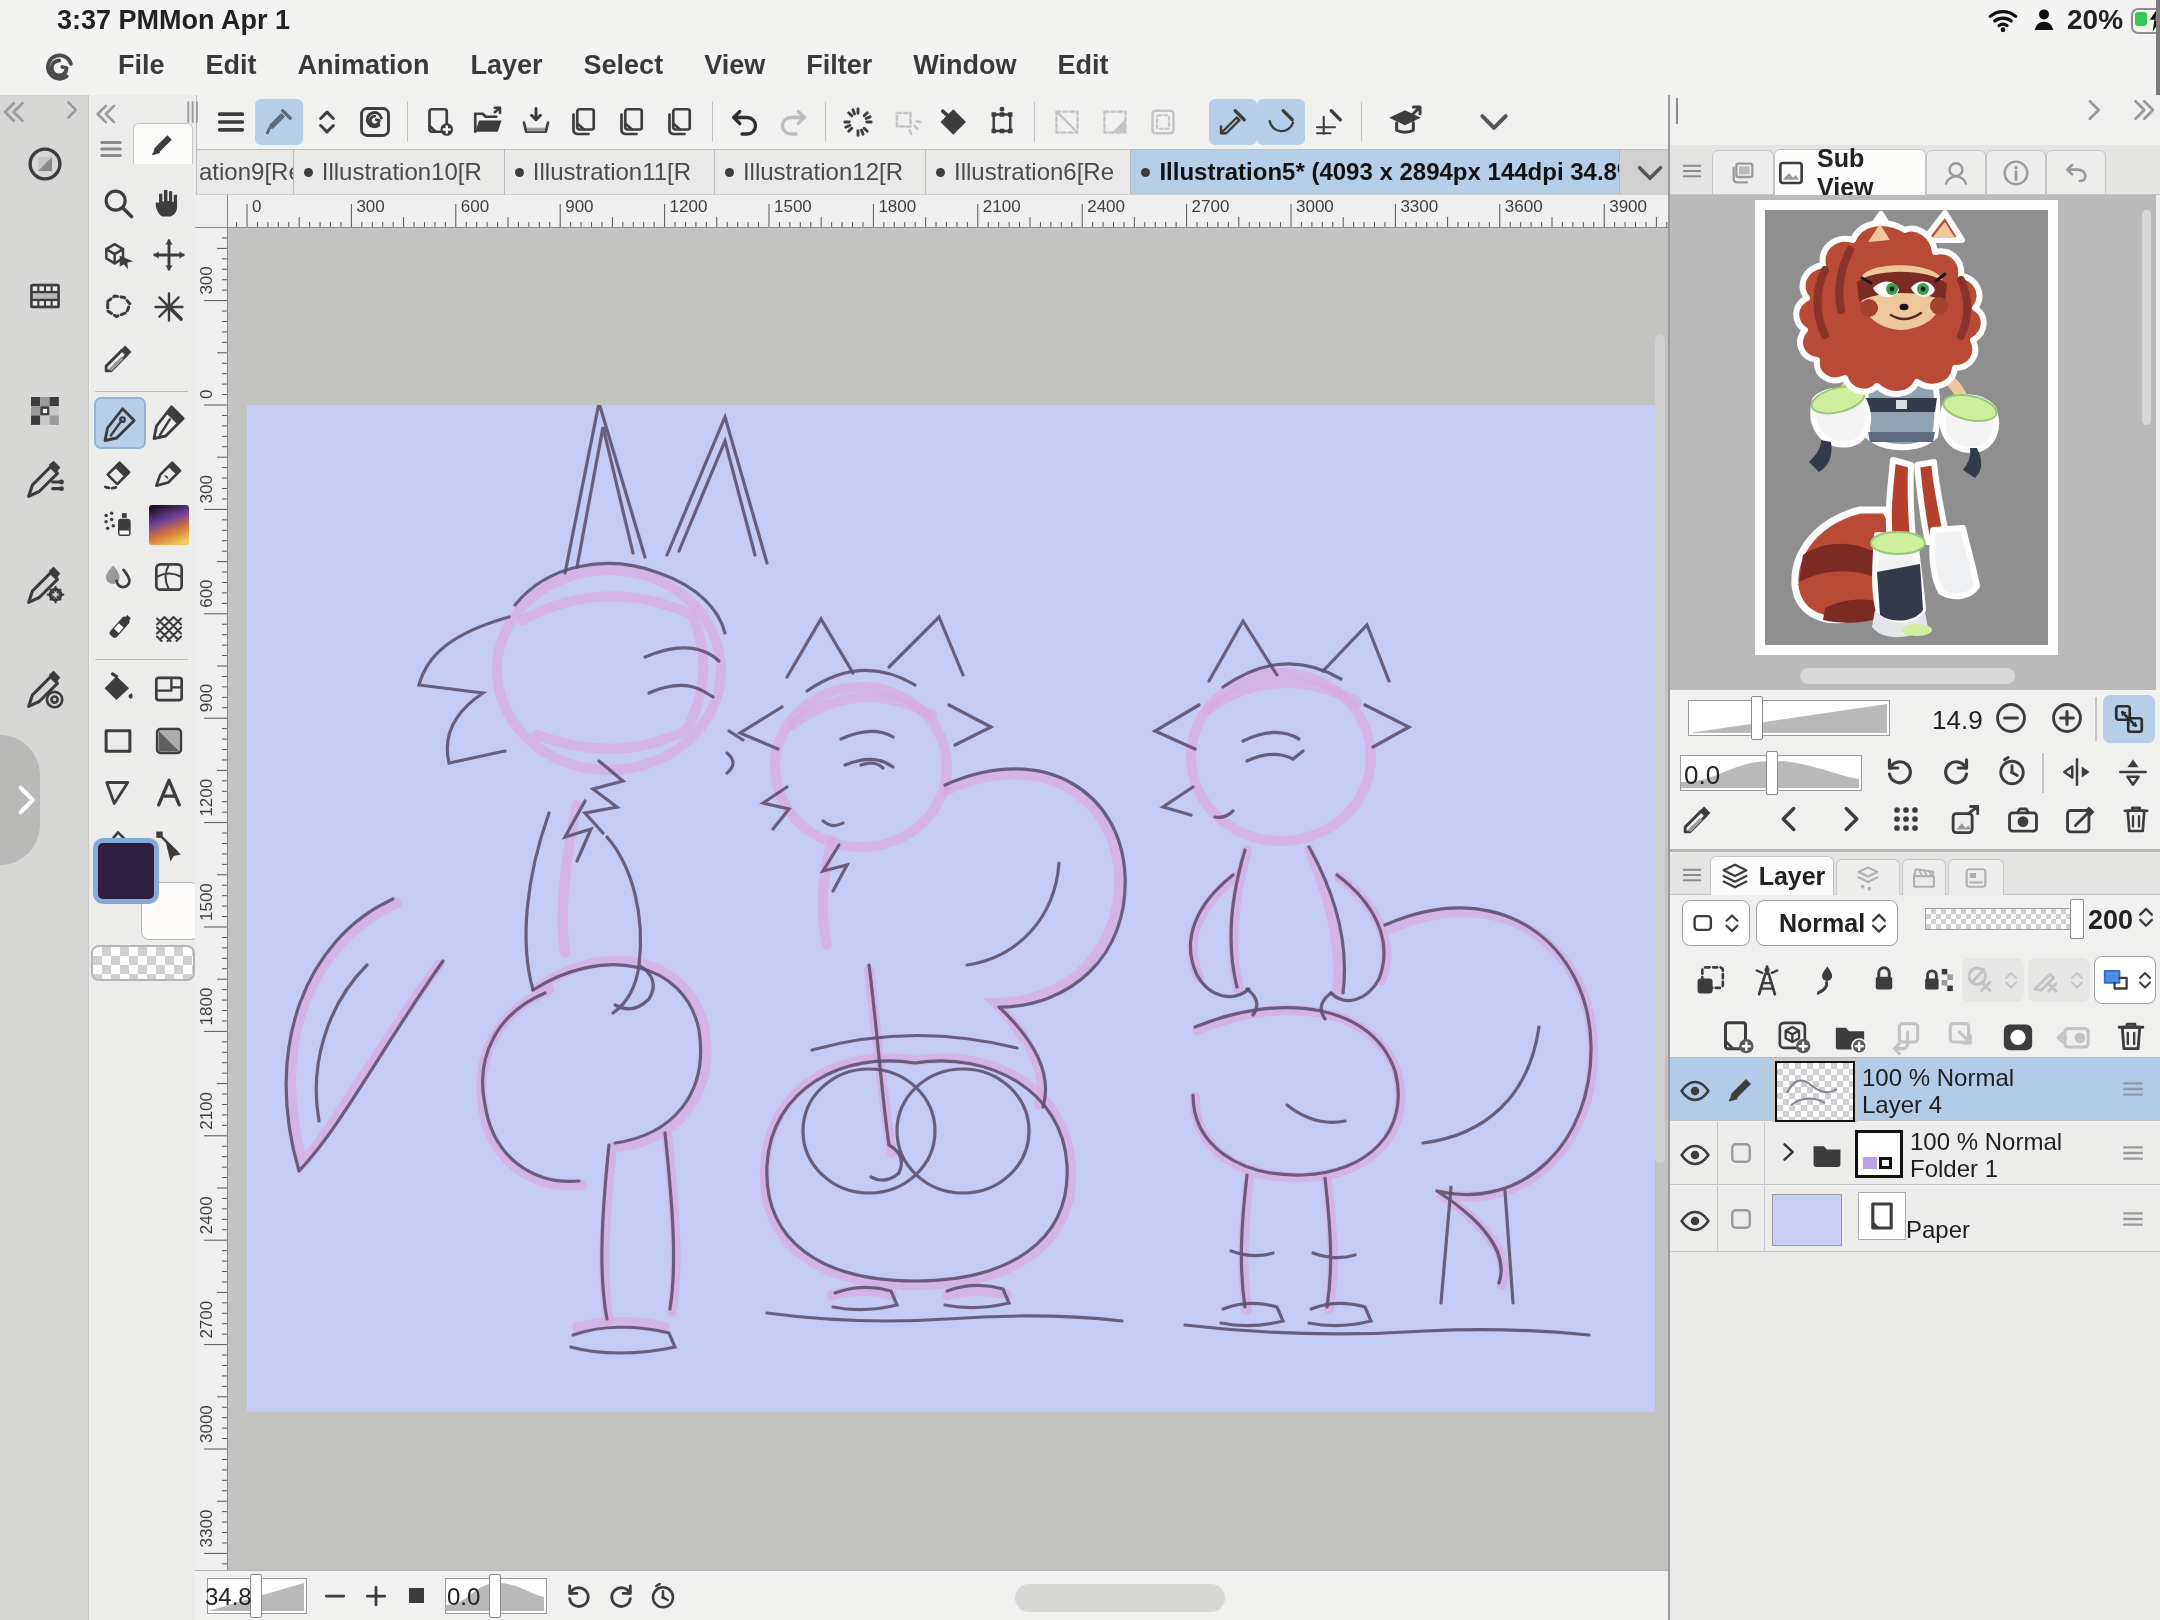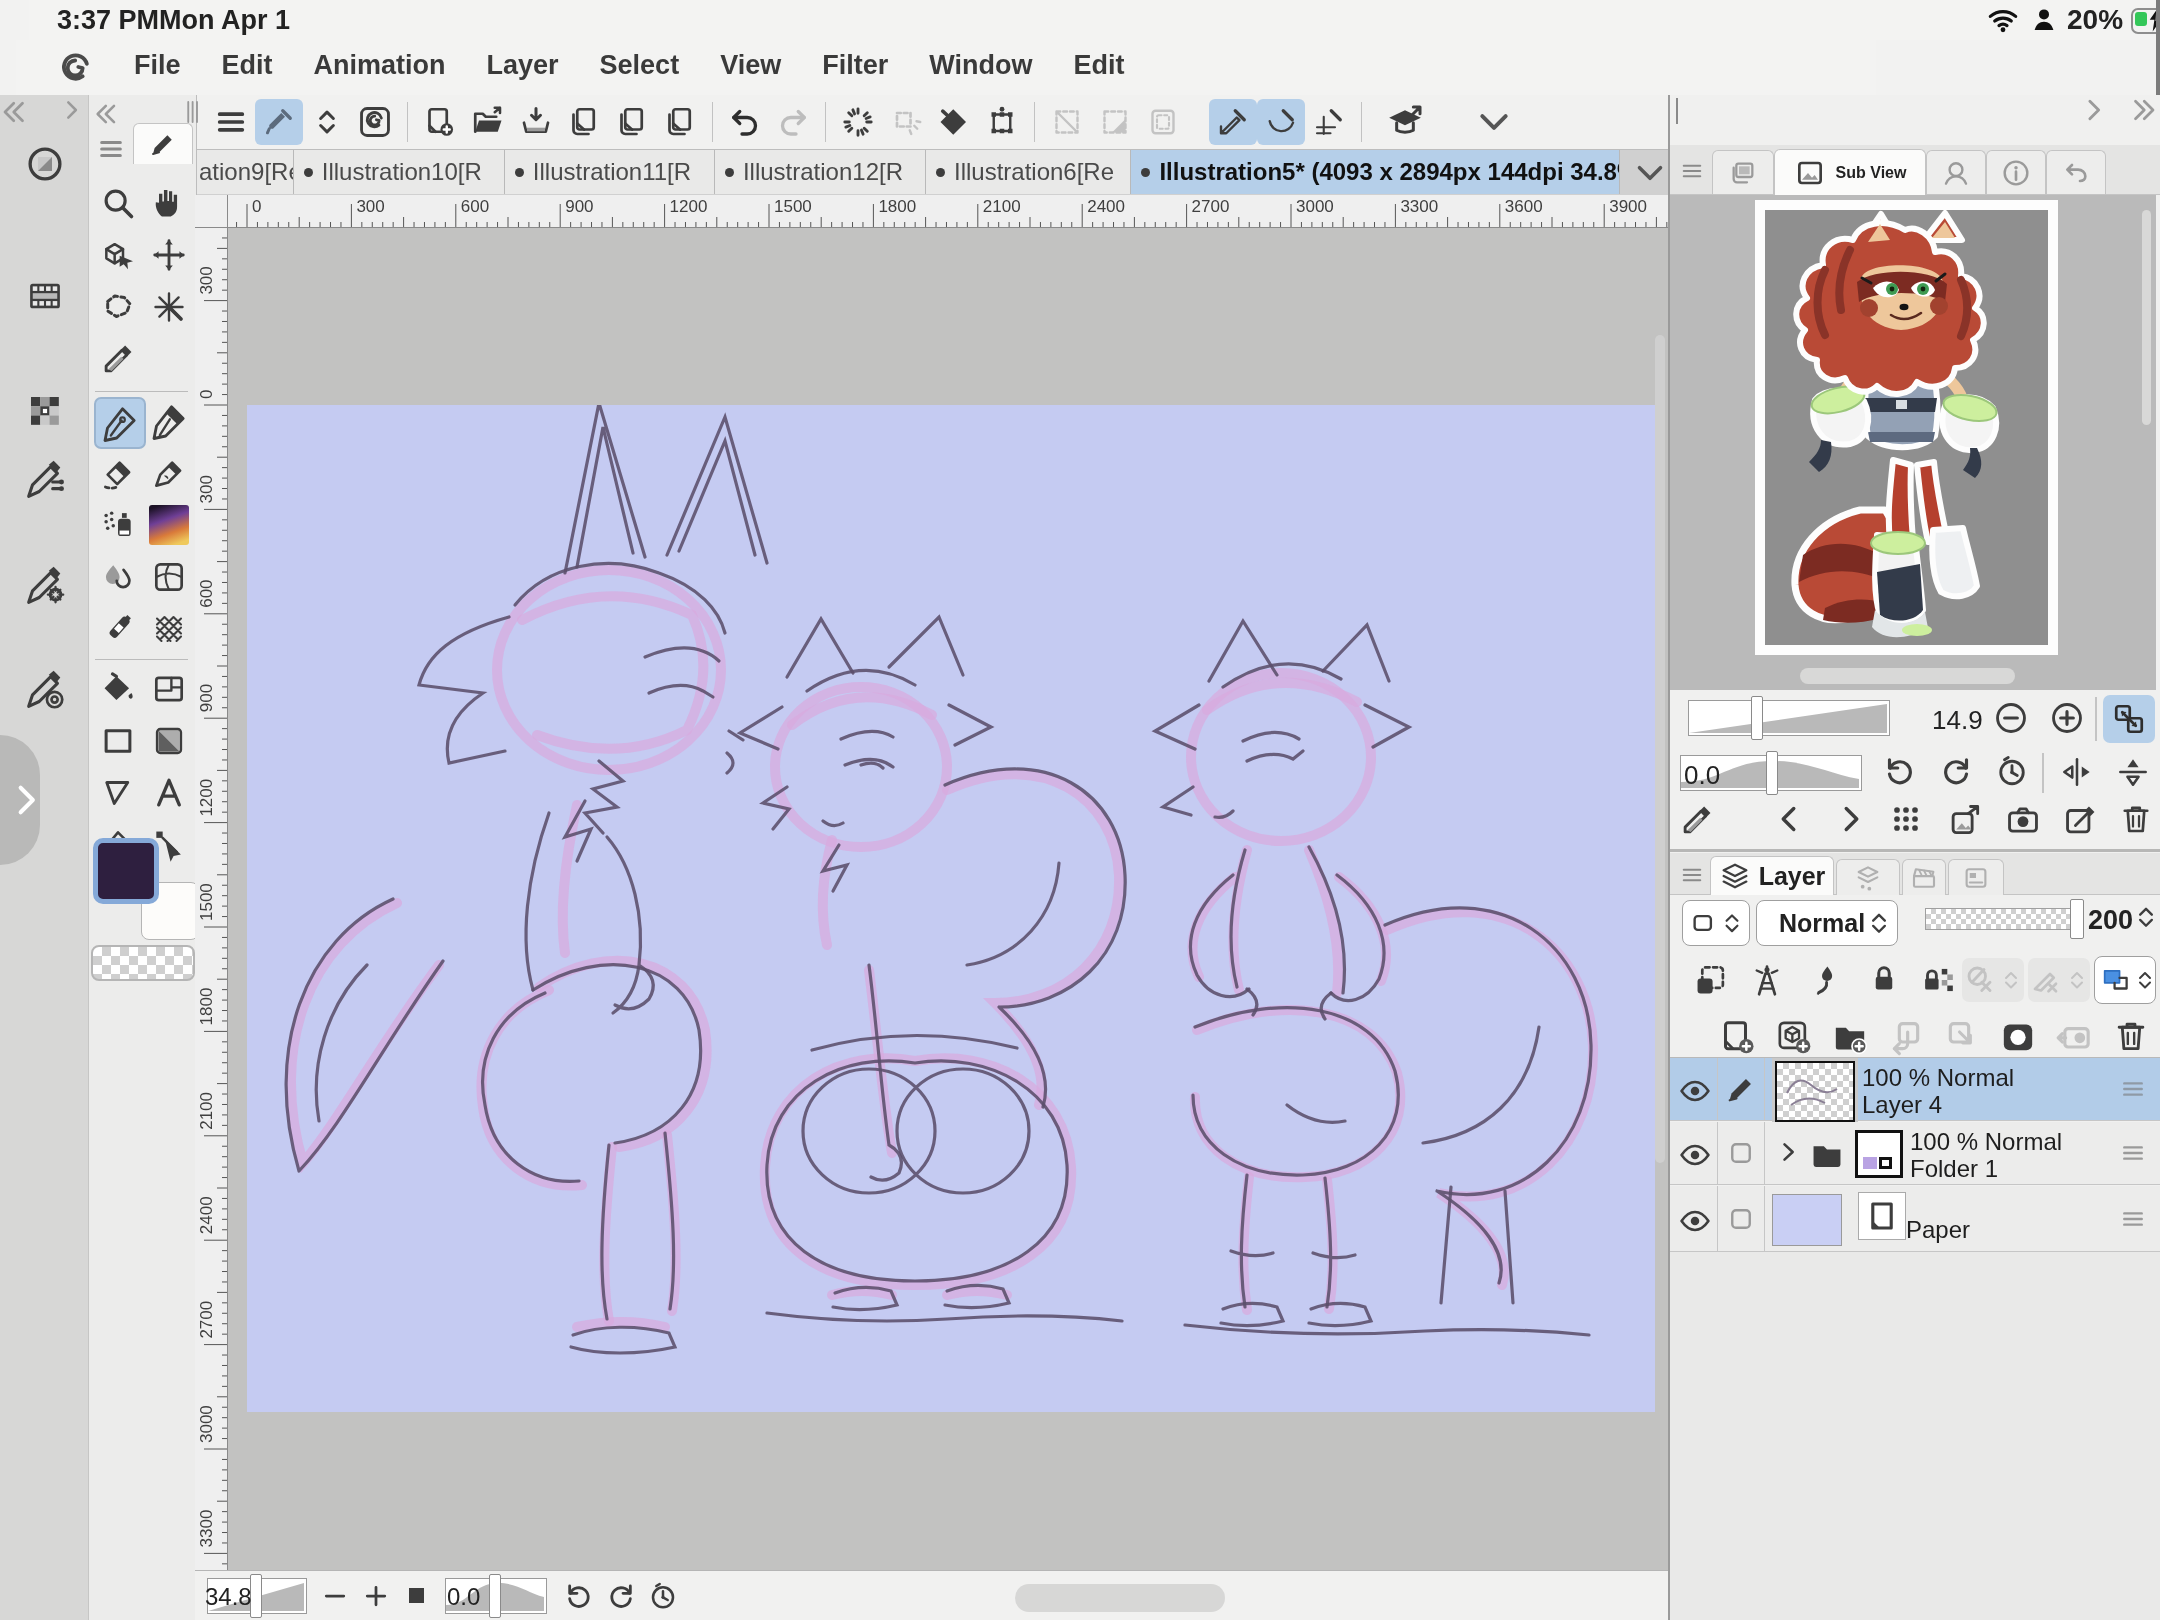--- a/index.html
+++ b/index.html
@@ -3,21 +3,21 @@
 <meta charset="utf-8">
 <style>
   html,body{margin:0;padding:0;background:#888;}
   #app{position:relative;width:2160px;height:1620px;background:#f2f2f1;overflow:hidden;
        font-family:"Liberation Sans","DejaVu Sans",sans-serif;color:#222;}
   .abs{position:absolute;}
   .ic{display:inline-flex;align-items:center;justify-content:center;}
   .row{display:flex;align-items:center;}
   
   #statusbar{left:0;top:0;width:2160px;height:40px;background:#f3f3f2;margin-left:29px;}
-  #menubar{left:0;top:40px;width:1860px;height:55px;background:#f3f3f2;margin-left:16px;}
+  #menubar{left:0;top:40px;width:1860px;height:55px;background:#f3f3f2;}
   .menu-item{font-size:27px;font-weight:600;color:#3a3a3a;margin-right:41px;}
   
   #toolbar{left:195px;top:95px;width:1473px;height:55px;background:#f1f1f0;border-bottom:1px solid #bdbdbd;}
   .tbtn{width:48px;height:46px;display:flex;align-items:center;justify-content:center;border-radius:6px;}
   .tbtn.active{background:#b5cfe9;}
   .tb-sep{width:1px;height:40px;background:#c2c2c2;margin:0 8px;}
   
   #tabbar{left:195px;top:150px;width:1473px;height:45px;background:#d0d0d0;display:flex;}
   .tab{height:44px;border-right:1px solid #b9b9b9;background:#e9e9e8;display:flex;align-items:center;
        padding:0 10px;font-size:24px;color:#4a4a4a;white-space:nowrap;overflow:hidden;}
@@ -1092,21 +1092,21 @@
             </svg>
           </span>
         </div>
       <div class="rp-tab on" style="left:104px;width:152px;">
         <span class="ic">
             <svg viewBox="0 0 24 24" width="32" height="32" style="color:#3d3d3d" fill="none" stroke="currentColor" stroke-linecap="round" stroke-linejoin="round">
               <rect x="4" y="4.5" width="16" height="15" rx="2" stroke-width="2"></rect>
               <path d="M6 17l4.5-5 3 3.5 2-2 2.5 3.5z" fill="#9a9a9a" stroke="none"></path>
             </svg>
           </span>
-        <span style="font-size:16px;font-weight:700;margin-left:10px;">Sub View</span>
+        <span style="font-size:25px;font-weight:700;margin-left:10px;">Sub View</span>
       </div>
       <div class="rp-tab" style="left:256px;width:60px;">
           <span class="ic">
             <svg viewBox="0 0 24 24" width="32" height="32" style="color:#9a9a9a" fill="none" stroke="currentColor" stroke-linecap="round" stroke-linejoin="round">
               <circle cx="12" cy="9.5" r="4.8" stroke-width="1.8"></circle>
               <path d="M4.5 20c1.5-4 4-5.5 7.5-5.5s6 1.5 7.5 5.5" stroke-width="1.8"></path>
             </svg>
           </span>
         </div>
       <div class="rp-tab" style="left:316px;width:60px;">

